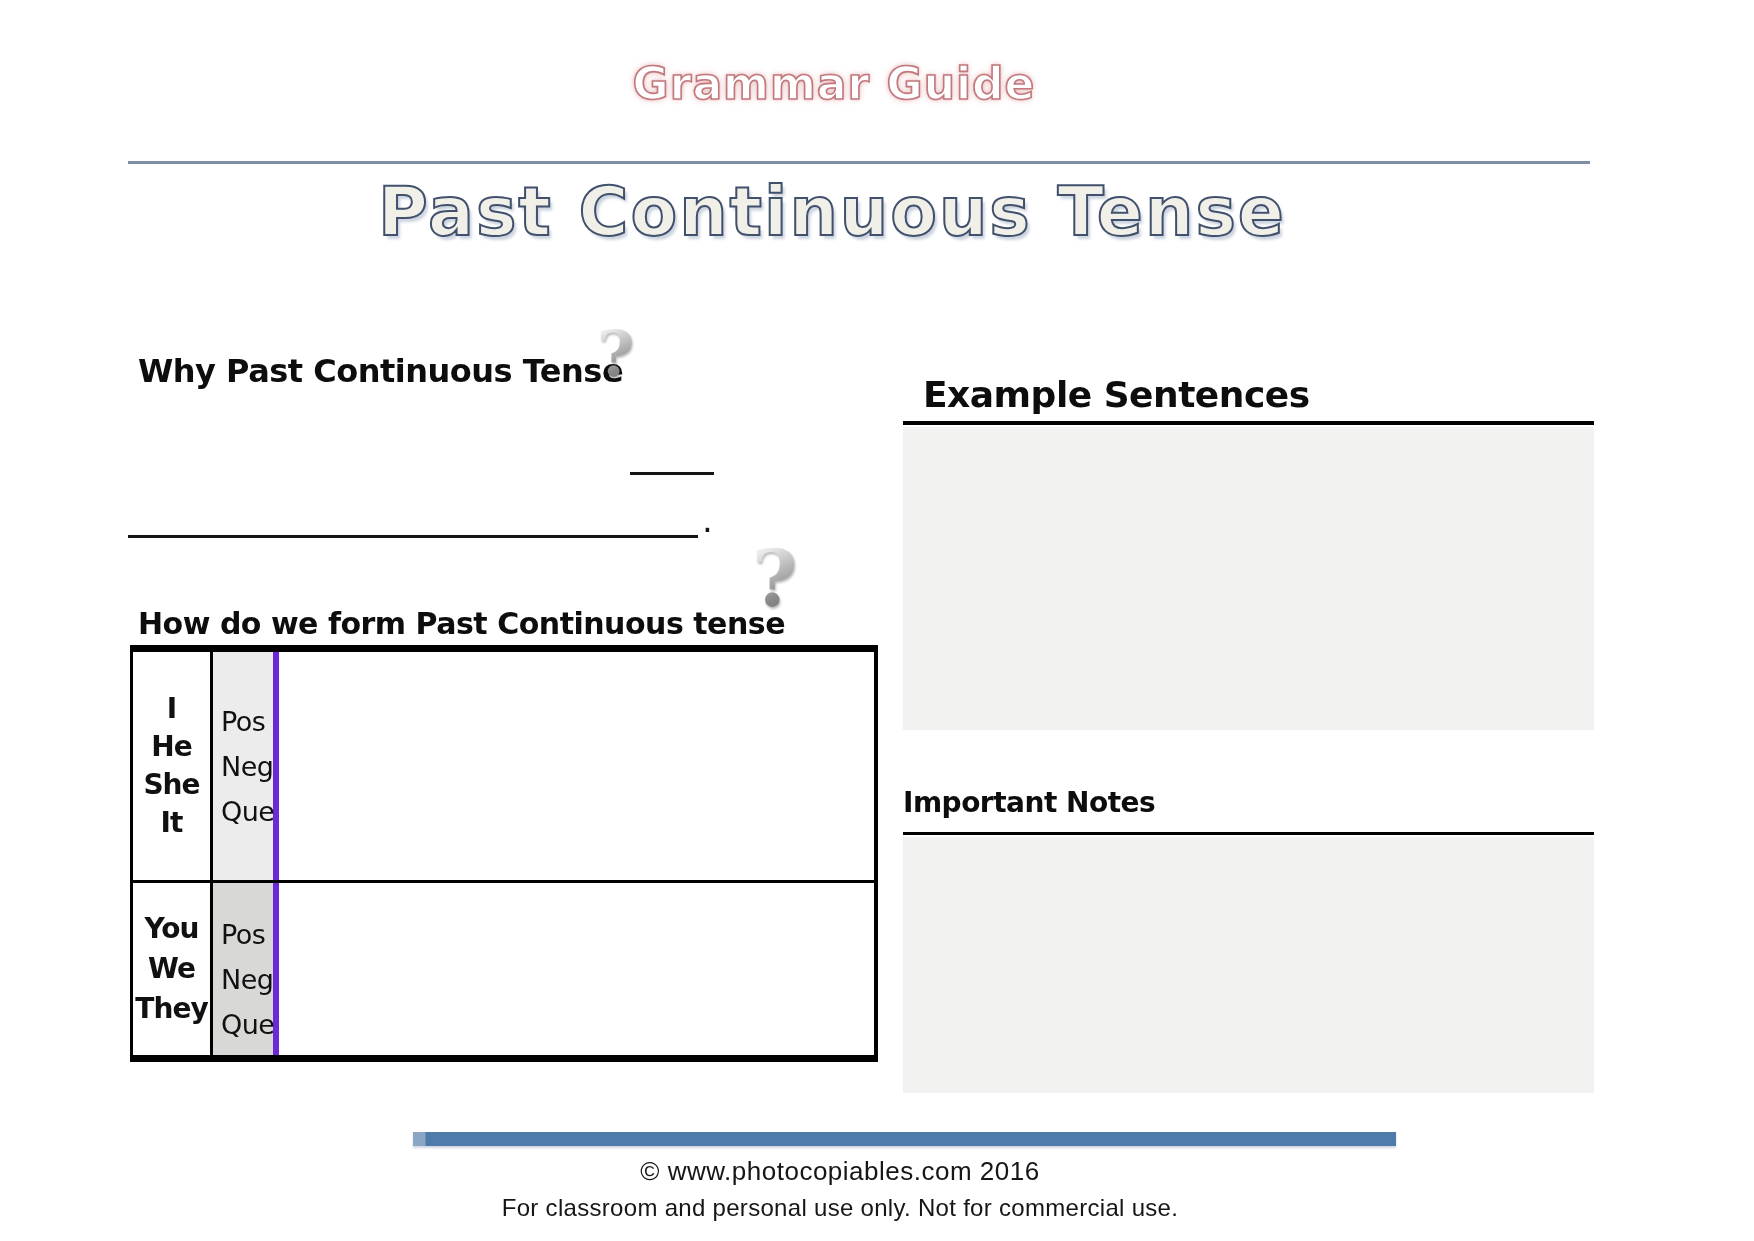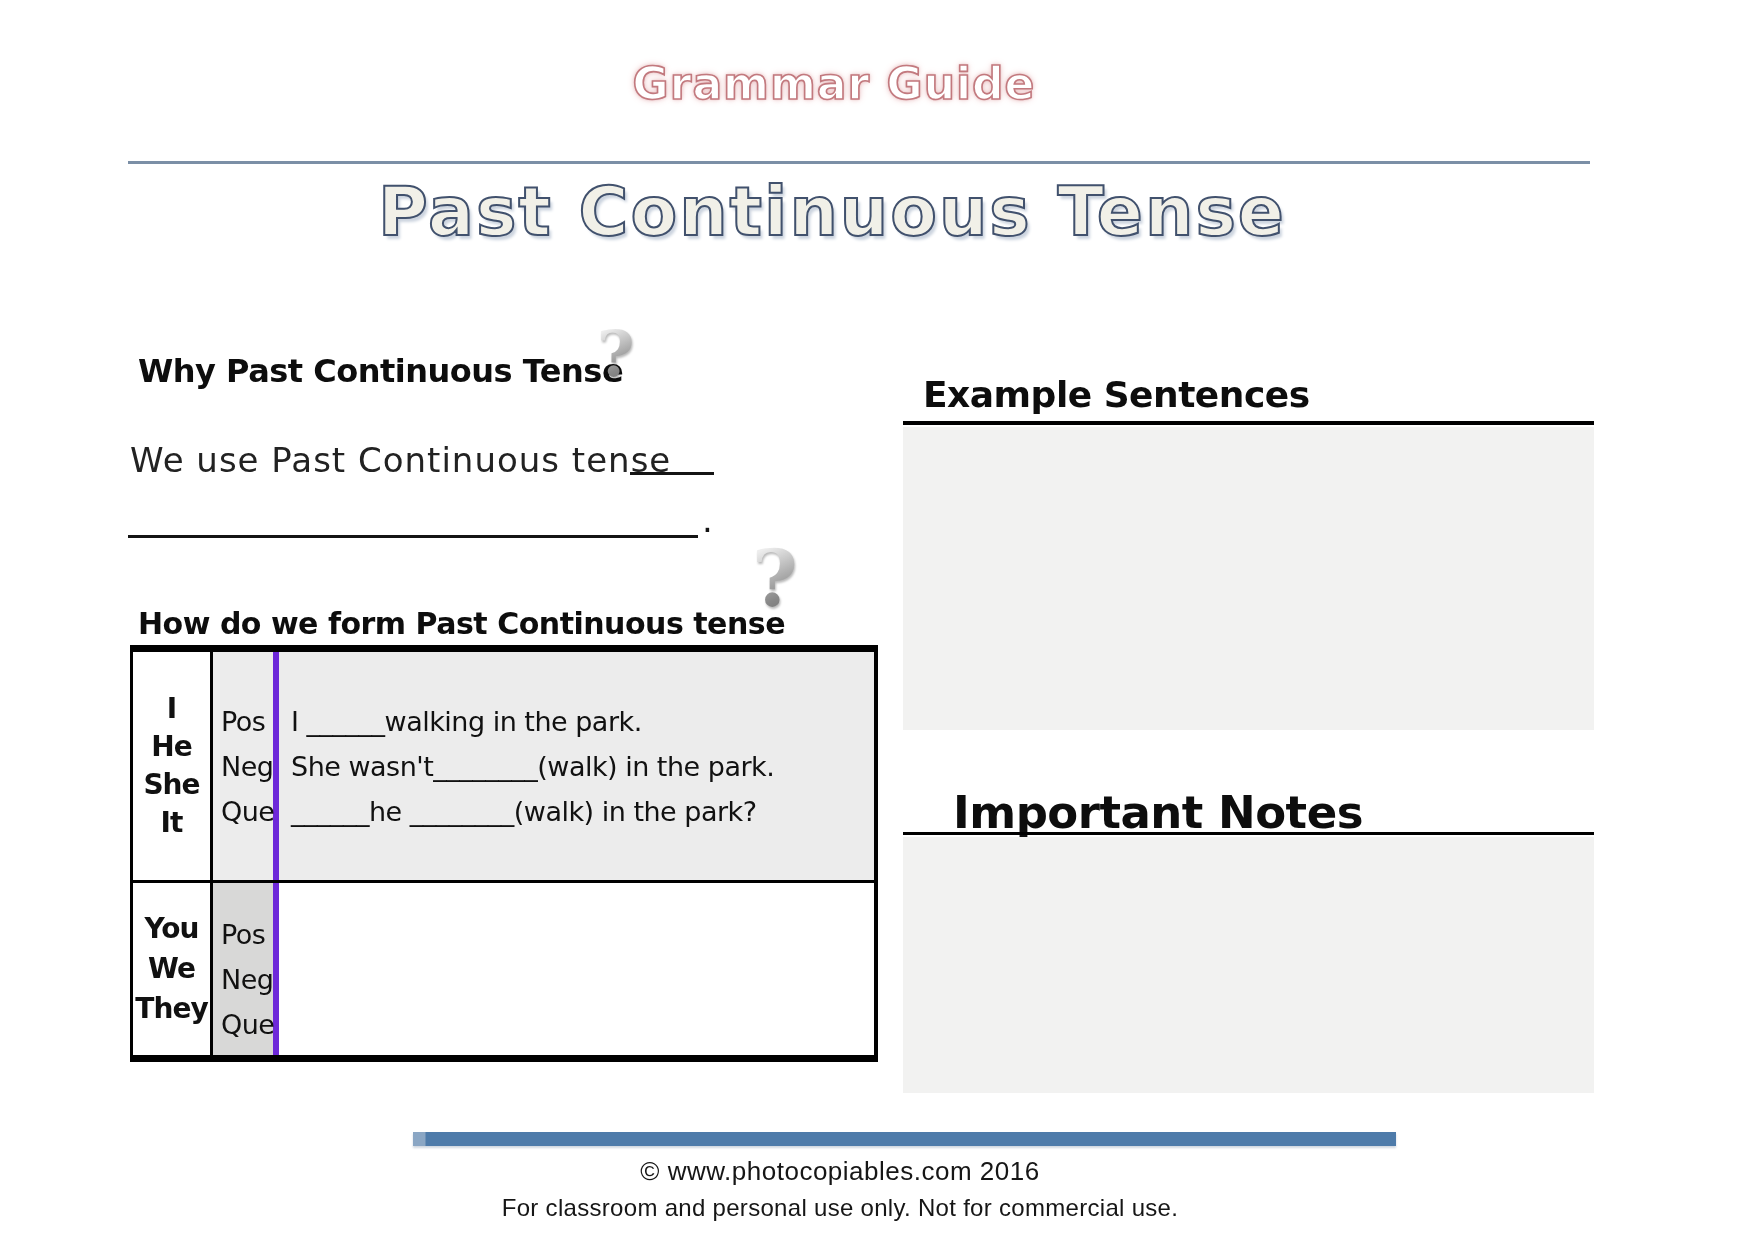--- a/index.html
+++ b/index.html
@@ -28,21 +28,21 @@
     color:#f1f0e8;
     -webkit-text-stroke:2px #41516d;
     text-shadow:3px 4px 3px #ccd4df;
     margin-left:8px;
   }
   
   .h-comic{position:absolute;font-weight:bold;color:#0d0d0d;letter-spacing:-0.5px;}
   .why-heading{left:138px;top:352px;font-size:32px;}
   .how-heading{left:138px;top:606px;font-size:30px;}
   .ex-heading{left:923px;top:374px;font-size:36px;}
-  .notes-heading{left:953px;top:786px;font-size:45px;}
+  .notes-heading{left:903px;top:786px;font-size:28px;}
   
   .qmark{
     position:absolute;
     font-family:"DejaVu Serif",serif;font-weight:bold;
     background:linear-gradient(155deg,#ededed 15%,#b5b5b5 45%,#888888 70%,#6e6e6e 95%);
     -webkit-background-clip:text;background-clip:text;color:transparent;
     filter:drop-shadow(1px 2px 1px rgba(0,0,0,0.28));
     line-height:1;
   }
   .qmark1{left:597px;top:322px;font-size:64px;}
@@ -109,45 +109,39 @@
   <div class="brand-wrap">
     <span class="brand">Grammar Guide</span>
   </div>
   <div class="top-rule"></div>
   <div class="title-wrap">
     <span class="main-title">Past Continuous Tense</span>
   </div>
 
   <div class="h-comic why-heading">Why Past Continuous Tense</div>
   <div class="qmark qmark1">?</div>
-  <div class="use-line">We use Past Continuous tense</div>
   <div class="blank-line blank-a"></div>
   <div class="blank-line blank-b"></div>
   <div class="period-dot">.</div>
 
   <div class="h-comic how-heading">How do we form Past Continuous tense</div>
   <div class="qmark qmark2">?</div>
 
   <div class="form-table">
     <div class="t-row t-row1">
       <div class="col-pron">
         <span>I</span>
         <span>He</span>
         <span>She</span>
         <span>It</span>
       </div>
       <div class="col-label">
         <span>Pos</span>
         <span>Neg</span>
         <span>Que</span>
-      </div>
-      <div class="col-sent">
-        <span>I ______walking in the park.</span>
-        <span>She wasn't________(walk) in the park.</span>
-        <span>______he ________(walk) in the park?</span>
       </div>
     </div>
     <div class="t-row-divider"></div>
     <div class="t-row t-row2">
       <div class="col-pron">
         <span>You</span>
         <span>We</span>
         <span>They</span>
       </div>
       <div class="col-label">

